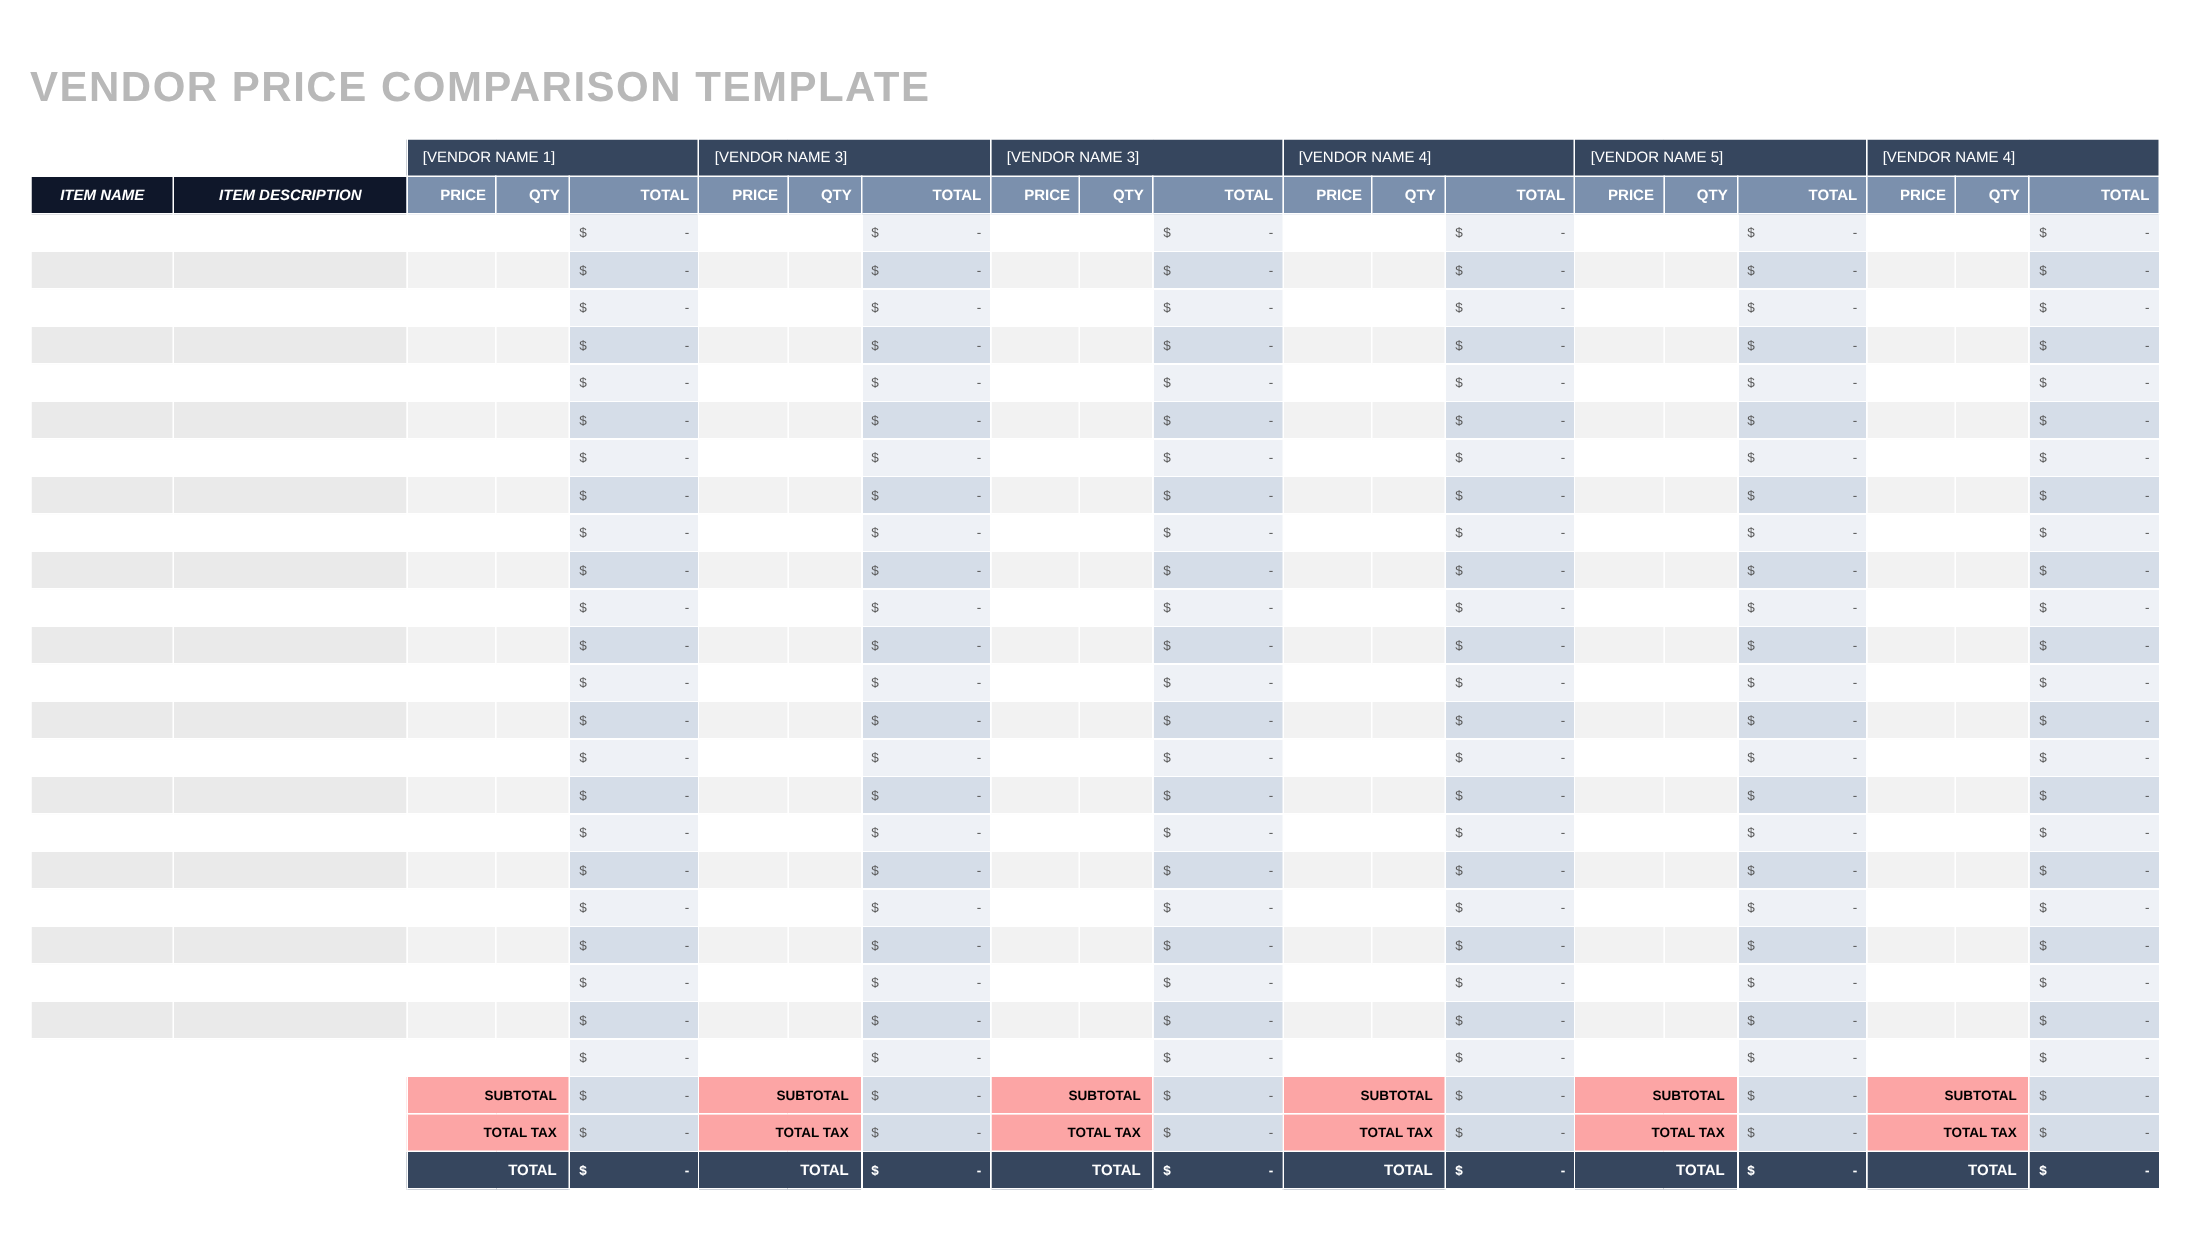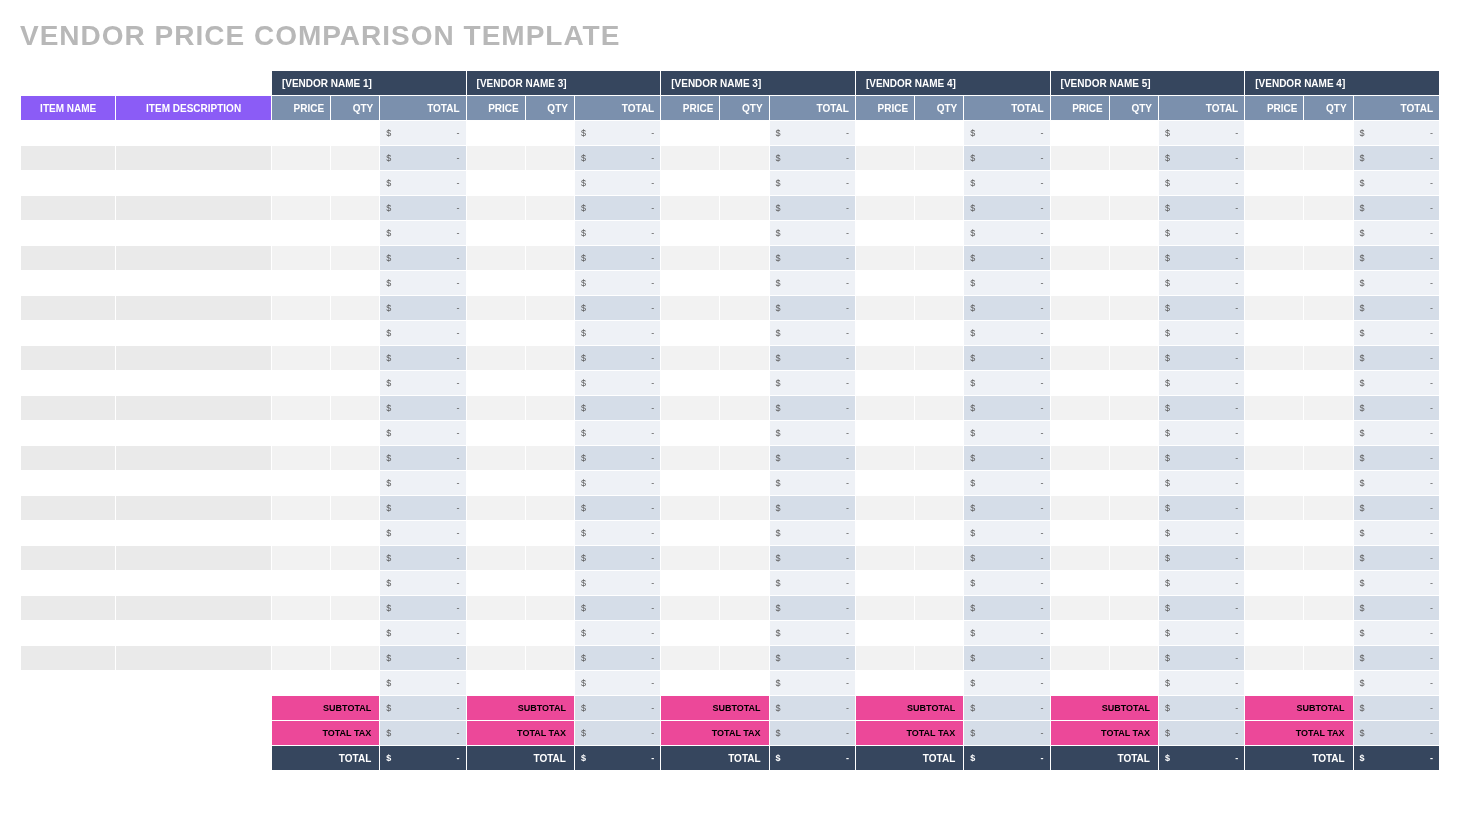--- a/index.html
+++ b/index.html
@@ -8,48 +8,50 @@
     font-family: Arial, Helvetica, sans-serif;
     padding: 20px;
     width: 1463px;
   }
   .title {
     font-size: 28px;
     font-weight: 700;
     letter-spacing: 1px;
     color: #b8b8b8;
     margin-bottom: 18px;
+    margin-top: 22px;
   }
   table {
     border-collapse: collapse;
     width: 1420px;
     table-layout: fixed;
   }
   td, th {
     border: 1px solid #ffffff;
     font-size: 9px;
     padding: 0 6px;
     height: 25px;
     vertical-align: middle;
   }
   
   .hdr-dark {
     background: #36465e;
     color: #ffffff;
-    font-weight: 700;
+    font-weight: 400;
     text-align: left;
     font-size: 10px;
     padding-left: 10px;
   }
   .hdr-dark-center {
-    background: #8b5cf6;
+    background: #0f172a;
     color: #ffffff;
     font-weight: 700;
     text-align: center;
     font-size: 10px;
+    font-style: italic;
   }
   .hdr-blue {
     background: #7b90ad;
     color: #ffffff;
     font-weight: 700;
     text-align: right;
     font-size: 10px;
   }
   .blank-top {
     background: #ffffff;
@@ -62,21 +64,21 @@
     font-size: 10px;
     color: #808080;
     padding-right: 10px;
   }
   
   .c-white  { background: #ffffff; }
   .c-light  { background: #f2f2f2; }
   .c-light2 { background: #eaeaea; }
   .c-bluelt { background: #eef1f6; }
   .c-bluedd { background: #d5dde8; }
-  .c-summary{ background: #ec4899; font-weight: 700; text-align: right; padding-right: 10px;}
+  .c-summary{ background: #fca5a5; font-weight: 700; text-align: right; padding-right: 10px;}
   .c-summary-val { background: #d5dde8; }
   .c-final  { background: #36465e; color: #ffffff; font-weight: 700;}
   .total-cell {
     position: relative;
   }
   .dollar { font-size: 9px; color: #5a5a5a; }
   .dash   { float: right; font-size: 9px; color: #5a5a5a;}
   .white-dollar { color: #ffffff; }
   .white-dash   { color: #ffffff; float: right;}
   .sum-label { text-align: right; font-weight: 700; font-size: 9px; padding-right: 8px;}

